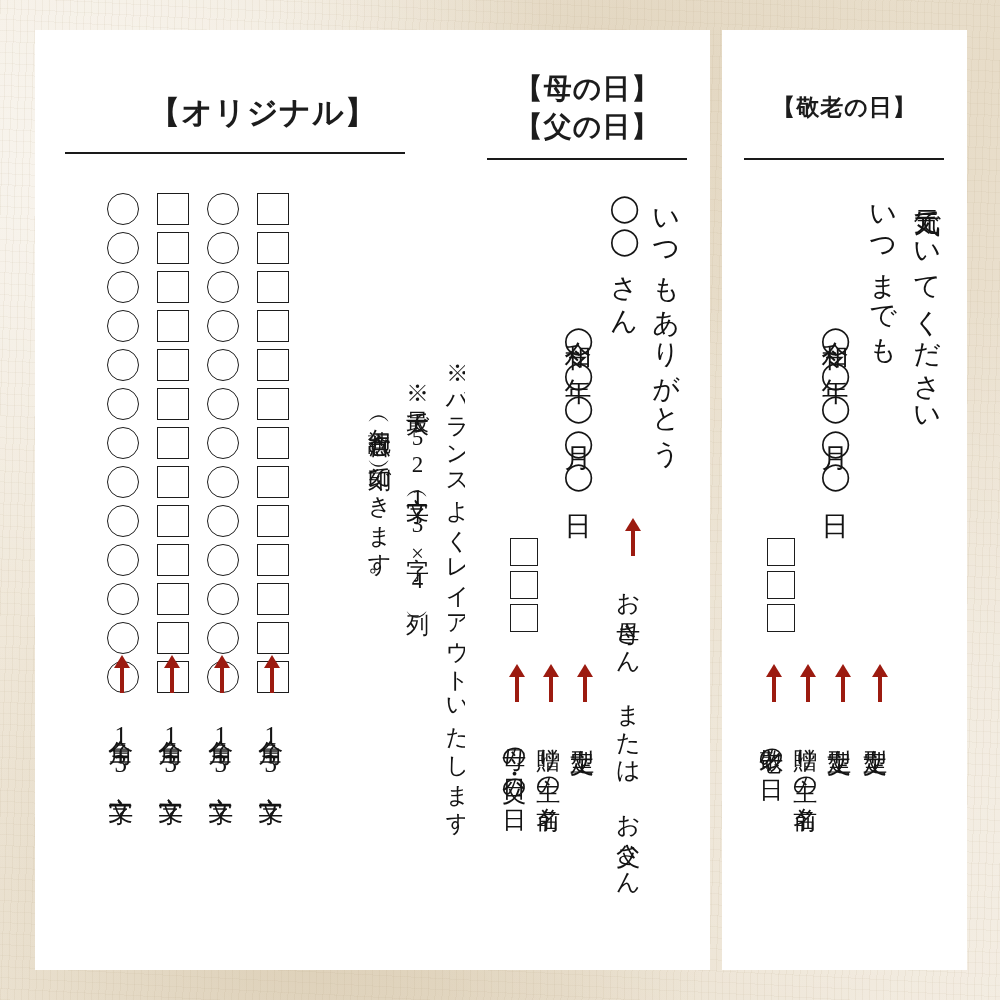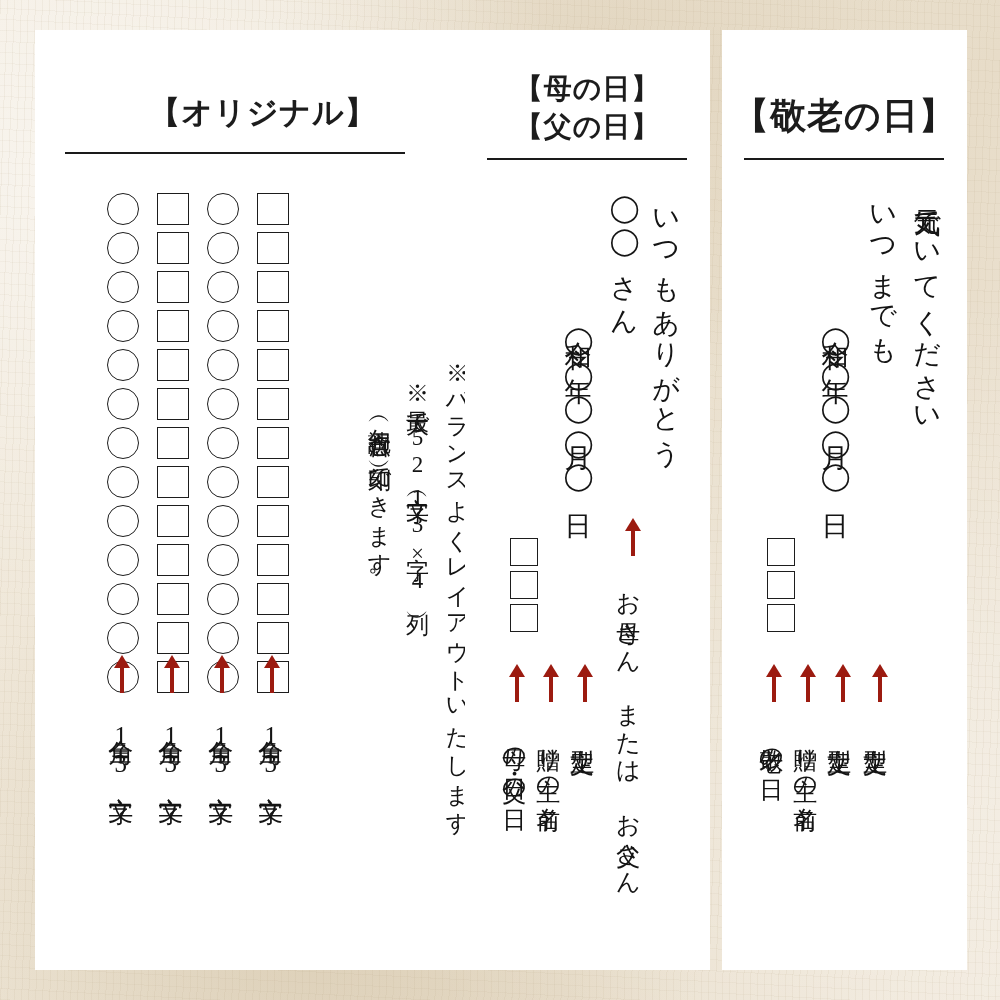--- a/index.html
+++ b/index.html
@@ -219,21 +219,21 @@
         <div class="shaft"></div>
     </div>
 
     <div class="label" style="left:150px;top:546px;font-size:24px;">お母さん　または　お父さん</div>
     <div class="label" style="left:104px;top:700px;font-size:24px;">定型文</div>
     <div class="label" style="left:70px;top:700px;font-size:24px;">贈り主の名前</div>
     <div class="label" style="left:36px;top:700px;font-size:24px;">母の日・父の日</div>
   </div>
 
   <div class="card" id="card-respect">
-    <div class="card-title" style="top:62px;font-size:36px;">【敬老の日】</div>
+    <div class="card-title" style="top:62px;font-size:23px;">【敬老の日】</div>
     <div class="rule" style="left:22px;top:128px;width:200px;"></div>
 
     <div class="vtext" style="right:26px;top:158px;font-size:27px;">元気でいてください</div>
     <div class="vtext" style="right:70px;top:158px;font-size:27px;">いつまでも</div>
     <div class="vtext" style="right:118px;top:290px;font-size:27px;">令和◯年◯◯月◯◯日</div>
 
     <div class="gcol" style="left:45px;top:508px;gap:5px;">
       <div class="gcell" style="width:26px;height:26px;"></div>
       <div class="gcell" style="width:26px;height:26px;"></div>
       <div class="gcell" style="width:26px;height:26px;"></div>

